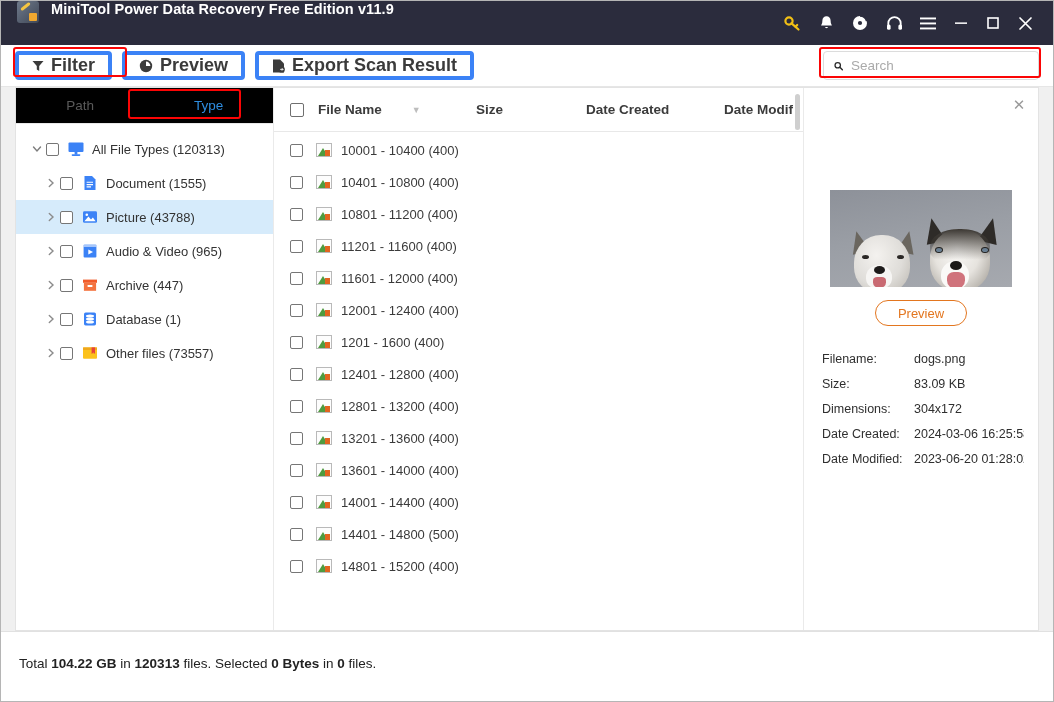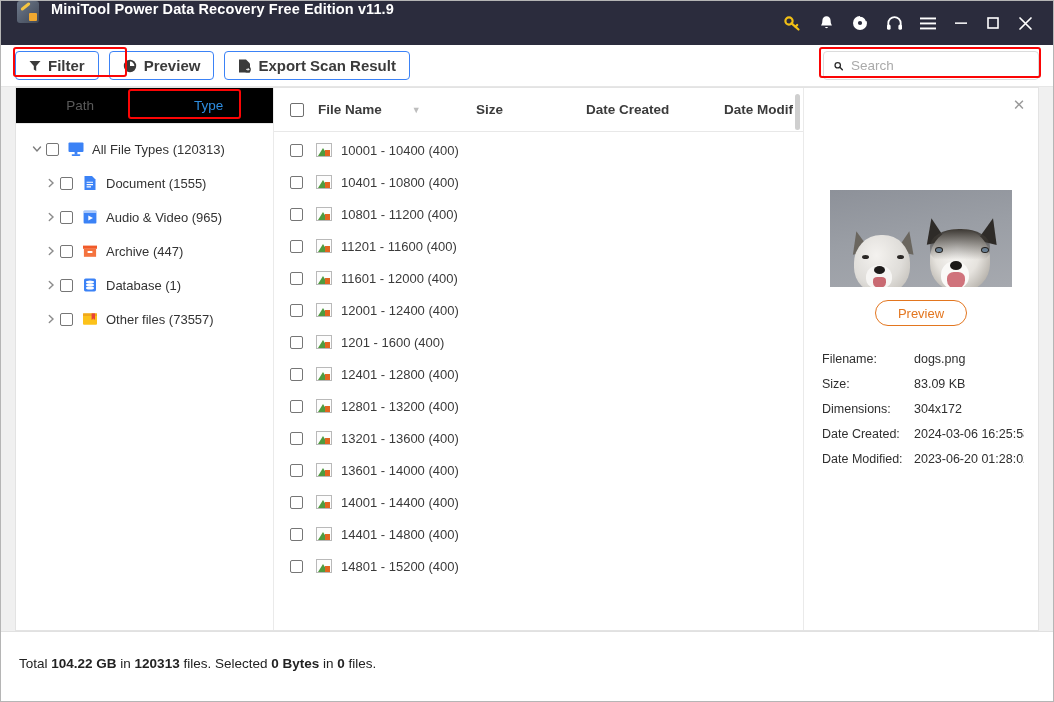--- a/index.html
+++ b/index.html
@@ -66,25 +66,25 @@
   .toolbar {
     height: 42px; flex: 0 0 42px;
     background: #ffffff;
     display: flex; align-items: center;
     padding: 0 14px;
     border-bottom: 1px solid #e6e6e6;
     position: relative;
   }
   .tbtn {
     height: 29px;
-    border: 1px solid #3b82f6; border-radius: 4px;
+    border: 4px solid #3b82f6; border-radius: 4px;
     background: #ffffff;
     display: inline-flex; align-items: center; gap: 7px;
     padding: 0 13px; margin-right: 10px;
-    font-size: 15px; font-weight: bold; color: #3b3b3b;
+    font-size: 18px; font-weight: bold; color: #3b3b3b;
     cursor: pointer; white-space: nowrap;
   }
   .tbtn svg { display: block; flex: 0 0 auto; }
   .tb-spacer { flex: 1 1 auto; }
   .searchbox {
     width: 216px; height: 29px;
     border: 1px solid #dcdcdc; border-radius: 4px;
     background: #ffffff;
     display: flex; align-items: center; gap: 8px;
     padding: 0 10px;
@@ -499,20 +499,36 @@
             <div class="cbox"></div>
             <div class="ticon">
               <svg width="16" height="16" viewBox="0 0 16 16">
                 <path d="M2.5 1 H10 L13.5 4.4 V15 H2.5 Z" fill="#3b82f6"></path>
                 <path d="M4.6 7.3h6.4M4.6 9.6h6.4M4.6 11.9h4.4" stroke="#ffffff" stroke-width="1.1"></path>
               </svg>
             </div>
             <span class="tlabel">Document (1555)</span>
           </div>
 
+          <div class="trow child sel">
+            <div class="caret">
+              <svg width="10" height="10" viewBox="0 0 10 10">
+                  <path d="M3.3 1.5 L7 5 L3.3 8.5" fill="none" stroke="#8c8c8c" stroke-width="1.4" stroke-linecap="round"></path>
+                </svg>
+            </div>
+            <div class="cbox"></div>
+            <div class="ticon">
+              <svg width="16" height="16" viewBox="0 0 16 16">
+                <rect x="1" y="2.2" width="14" height="11.6" rx="1.4" fill="#3b82f6"></rect>
+                <circle cx="4.8" cy="5.8" r="1.3" fill="#ffffff"></circle>
+                <path d="M2.4 12.2 L6.4 7.6 L9 10.6 L10.9 8.6 L13.6 12.2 Z" fill="#ffffff"></path>
+              </svg>
+            </div>
+            <span class="tlabel">Picture (43788)</span>
+          </div>
 
           <div class="trow child">
             <div class="caret">
               <svg width="10" height="10" viewBox="0 0 10 10">
                   <path d="M3.3 1.5 L7 5 L3.3 8.5" fill="none" stroke="#8c8c8c" stroke-width="1.4" stroke-linecap="round"></path>
                 </svg>
             </div>
             <div class="cbox"></div>
             <div class="ticon">
               <svg width="16" height="16" viewBox="0 0 16 16">
@@ -649,21 +665,21 @@
             <span>13601 - 14000 (400)</span>
           </div>
           <div class="frow">
             <div class="fcb"></div>
             <div class="fimg"></div>
             <span>14001 - 14400 (400)</span>
           </div>
           <div class="frow">
             <div class="fcb"></div>
             <div class="fimg"></div>
-            <span>14401 - 14800 (400)</span>
+            <span>14401 - 14800 (500)</span>
           </div>
           <div class="frow">
             <div class="fcb"></div>
             <div class="fimg"></div>
             <span>14801 - 15200 (400)</span>
           </div>
         </div>
       </div>
 
       <div class="prevpane">

